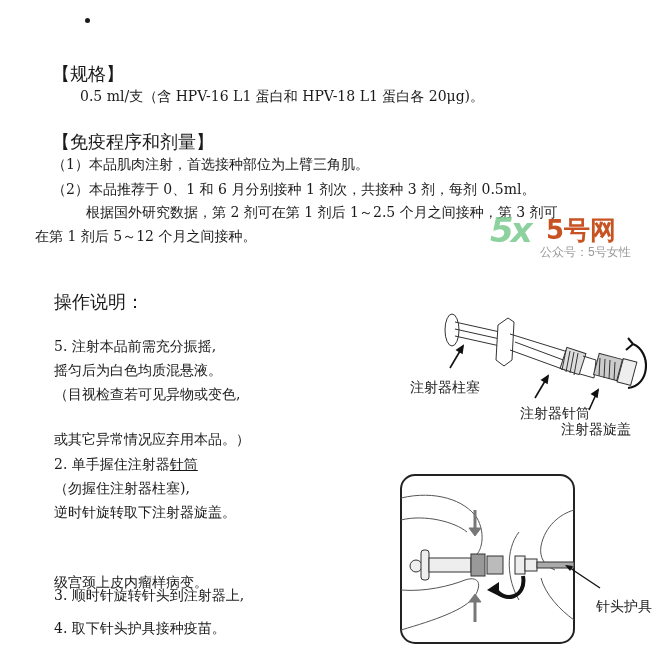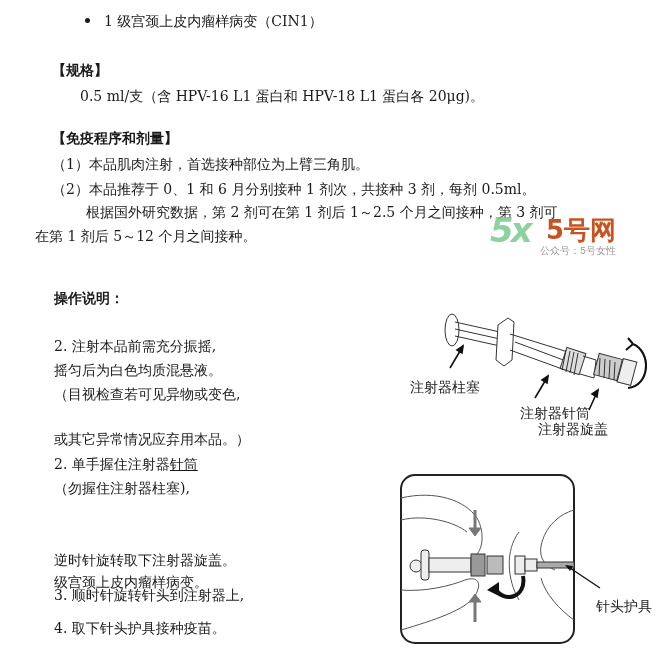--- a/index.html
+++ b/index.html
@@ -2,61 +2,61 @@
 <html><head>
 <meta charset="utf-8">
 <style>
   html, body { margin: 0; padding: 0; }
   body {
     width: 660px; height: 649px; background: #ffffff; position: relative; overflow: hidden;
     font-family: "DejaVu Serif", "Liberation Serif", serif; color: #1a1a1a;
   }
   .abs { position: absolute; white-space: nowrap; }
   .t { font-size: 14px; line-height: 18px; }
-  .b { font-weight: bold; font-family: "DejaVu Sans", "Liberation Sans", sans-serif; font-size: 14px; }
+  .b { font-weight: normal; font-family: "DejaVu Sans", "Liberation Sans", sans-serif; font-size: 18px; }
   .bullet-dot { display: inline-block; width: 5px; height: 5px; background: #1a1a1a; border-radius: 50%; vertical-align: middle; margin-right: 14px; position: relative; top: -2px; }
   .u { text-decoration: underline; font-weight: normal; font-family: "DejaVu Sans", "Liberation Sans", sans-serif; }
   .wm-logo { color: #7ac98f; font-family: "DejaVu Sans", sans-serif; font-weight: bold; font-style: italic; font-size: 34px; letter-spacing: -3px; opacity: 0.85; }
   .wm-name { color: #c2410c; font-family: "DejaVu Sans", sans-serif; font-weight: bold; font-size: 26px; opacity: 0.9; }
-  .wm-sub { color: #9a9a9a; font-family: Liberation Mono, monospace; font-size: 10px; }
+  .wm-sub { color: #9a9a9a; font-family: Liberation Sans, sans-serif; font-size: 12px; }
   .cap { font-size: 14px; font-family: "DejaVu Sans", "Liberation Sans", sans-serif; color: #222; }
   svg { position: absolute; }
 </style>
 </head>
 <body>
 
 <div class="abs t" style="left:85px; top:12px;">
-  <span class="bullet-dot"></span><span>1 级宫颈上皮内瘤样病变（CIN1）</span>
+  <span class="bullet-dot"></span>
 </div>
 
 <div class="abs b" style="left:52px; top:62px;">【规格】</div>
 <div class="abs t" style="left:80px; top:87px;">0.5 ml/支（含 HPV-16 L1 蛋白和 HPV-18 L1 蛋白各 20μg)。</div>
 
 <div class="abs b" style="left:52px; top:130px;">【免疫程序和剂量】</div>
 <div class="abs t" style="left:52px; top:155px;">（1）本品肌肉注射，首选接种部位为上臂三角肌。</div>
 <div class="abs t" style="left:52px; top:180px;">（2）本品推荐于 0、1 和 6 月分别接种 1 剂次，共接种 3 剂，每剂 0.5ml。</div>
 <div class="abs t" style="left:86px; top:203px;">根据国外研究数据，第 2 剂可在第 1 剂后 1～2.5 个月之间接种，第 3 剂可</div>
 <div class="abs t" style="left:35px; top:227px;text-align:center;">在第 1 剂后 5～12 个月之间接种。</div>
 
 <div class="abs wm-logo" style="left:490px; top:210px;">5x</div>
 <div class="abs wm-name" style="left:546px; top:213px;">5号网</div>
 <div class="abs wm-sub" style="left:540px; top:244px;">公众号：5号女性</div>
 
 <div class="abs b" style="left:54px; top:290px;">操作说明：</div>
 
-<div class="abs t" style="left:54px; top:337px;">2.  注射本品前需充分振摇,</div>
+<div class="abs t" style="left:54px; top:337px;">5.  注射本品前需充分振摇,</div>
 <div class="abs t" style="left:54px; top:361px;">摇匀后为白色均质混悬液。</div>
 <div class="abs t" style="left:54px; top:385px;">（目视检查若可见异物或变色,</div>
 <div class="abs t" style="left:54px; top:430px;">或其它异常情况应弃用本品。）</div>
 
 <div class="abs t" style="left:54px; top:455px;">
   <span>2.  单手握住注射器</span><span class="u">针筒</span>
 </div>
 <div class="abs t" style="left:54px; top:479px;">（勿握住注射器柱塞),</div>
-<div class="abs t" style="left:54px; top:503px;margin-top:48px;">逆时针旋转取下注射器旋盖。</div>
+<div class="abs t" style="left:54px; top:503px;">逆时针旋转取下注射器旋盖。</div>
 
 <div class="abs t" style="left:54px; top:549px;margin-top:37px;">3.  顺时针旋转针头到注射器上,</div>
 <div class="abs t" style="left:54px; top:573px;">级宫颈上皮内瘤样病变。</div>
 
 <div class="abs t" style="left:54px; top:619px;">4.  取下针头护具接种疫苗。</div>
 
 <svg style="left:400px; top:300px;" width="260" height="150" viewBox="0 0 260 150">
   <g fill="none" stroke="#333" stroke-width="1">
 
     <ellipse cx="52" cy="30" rx="7" ry="16" fill="#fff"></ellipse>
@@ -84,21 +84,21 @@
     <line x1="50" y1="68" x2="63" y2="46"></line>
     <path d="M63 46 L57 50 L62 53 Z"></path>
     <line x1="135" y1="98" x2="148" y2="76"></line>
     <path d="M148 76 L142 80 L147 83 Z"></path>
     <line x1="189" y1="110" x2="198" y2="90"></line>
     <path d="M198 90 L192 94 L197 97 Z"></path>
   </g>
 </svg>
 <div class="abs cap" style="left:410px; top:379px;">注射器柱塞</div>
 <div class="abs cap" style="left:496px; top:405px;margin-left:24px;">注射器针筒</div>
-<div class="abs cap" style="left:538px; top:421px;">注射器旋盖</div>
+<div class="abs cap" style="left:561px; top:421px;">注射器旋盖</div>
 
 <svg style="left:395px; top:470px;" width="265" height="179" viewBox="0 0 265 179">
   <rect x="6" y="5" width="173" height="168" rx="14" ry="14" fill="#fff" stroke="#222" stroke-width="2"></rect>
   <g fill="none" stroke="#555" stroke-width="1">
 
     <path d="M6 28 C 40 20, 70 30, 82 48 C 90 62, 88 80, 80 86"></path>
     <path d="M6 50 C 30 44, 60 52, 72 62"></path>
     <path d="M6 120 C 30 122, 55 116, 70 110 C 82 106, 88 112, 80 126 C 70 140, 40 150, 6 160"></path>
 
     <path d="M179 40 C 165 44, 150 56, 146 76 C 144 88, 150 96, 160 100"></path>

